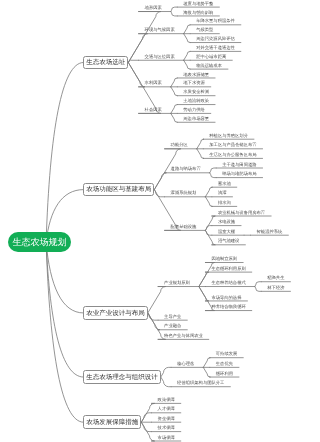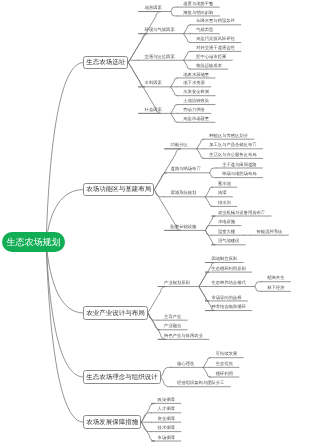--- a/index.html
+++ b/index.html
@@ -135,21 +135,21 @@
       <path d="M198.88125000000002,286.52500000000003 L205.58025000000004,275.36 A3.25,3.25 0 0 1 208.83025000000004,272.11 L205.38125000000002,272.11" fill="none" stroke="#7a7a7a" stroke-width="0.8" stroke-linecap="round"></path>
       <path d="M198.88125000000002,286.52500000000003 L205.38125000000002,286.52500000000003" fill="none" stroke="#7a7a7a" stroke-width="0.8" stroke-linecap="round"></path>
       <path d="M254.75625000000002,286.52500000000003 L255.68925000000002,284.97 A3.25,3.25 0 0 1 258.93925,281.72 L261.25625,281.72" fill="none" stroke="#7a7a7a" stroke-width="0.8" stroke-linecap="round"></path>
       <path d="M254.75625000000002,286.52500000000003 L255.68925000000002,288.08000000000004 A3.25,3.25 0 0 0 258.93925,291.33000000000004 L261.25625,291.33000000000004" fill="none" stroke="#7a7a7a" stroke-width="0.8" stroke-linecap="round"></path>
       <path d="M198.88125000000002,286.52500000000003 L205.58025000000004,297.69000000000005 A3.25,3.25 0 0 0 208.83025000000004,300.94000000000005 L205.38125000000002,300.94000000000005" fill="none" stroke="#7a7a7a" stroke-width="0.8" stroke-linecap="round"></path>
       <path d="M198.88125000000002,286.52500000000003 L211.34625000000005,307.30000000000007 A3.25,3.25 0 0 0 214.59625000000005,310.55000000000007 L205.38125000000002,310.55000000000007" fill="none" stroke="#7a7a7a" stroke-width="0.8" stroke-linecap="round"></path>
       <path d="M203.28750000000002,367.37 L207.13950000000003,360.95 A3.25,3.25 0 0 1 210.38950000000003,357.7 L209.78750000000002,357.7" fill="none" stroke="#7a7a7a" stroke-width="0.8" stroke-linecap="round"></path>
       <path d="M203.28750000000002,367.37 L209.78750000000002,367.37" fill="none" stroke="#7a7a7a" stroke-width="0.8" stroke-linecap="round"></path>
       <path d="M203.28750000000002,367.37 L207.13950000000003,373.79 A3.25,3.25 0 0 0 210.38950000000003,377.04 L209.78750000000002,377.04" fill="none" stroke="#7a7a7a" stroke-width="0.8" stroke-linecap="round"></path>
     </svg>
-<div class="node root-node" style="left: 2px; top: 232px; width: 63px; height: 20px;">生态农场规划</div>
+<div class="node root-node" style="left: 8px; top: 232px; width: 63px; height: 20px;">生态农场规划</div>
     <div class="node lvl1" style="left: 83.3px; top: 55.725px; width: 45px; height: 13.5px;">生态农场选址</div>
     <div class="node lvl1" style="left: 83.3px; top: 182.85px; width: 71px; height: 13.5px;">农场功能区与基建布局</div>
     <div class="node lvl1" style="left: 83.3px; top: 306.202px; width: 64.5px; height: 13.5px;">农业产业设计与布局</div>
     <div class="node lvl1" style="left: 83.3px; top: 370.29px; width: 77.5px; height: 13.5px;">生态农场理念与组织设计</div>
     <div class="node lvl1" style="left: 83.3px; top: 415.45px; width: 58px; height: 13.5px;">农场发展保障措施</div>
     <div class="node leaf" style="left: 144.6px; top: 6.13px;">地形因素</div>
     <div class="node leaf" style="left: 183.287px; top: 1.7px;">坡度与地势平整</div>
     <div class="node leaf" style="left: 183.287px; top: 10.56px;">海拔与朝向影响</div>
     <div class="node leaf" style="left: 144.6px; top: 28.28px;">环境与气候因素</div>
     <div class="node leaf" style="left: 196.178px; top: 19.42px;">年降水量与积温条件</div>

